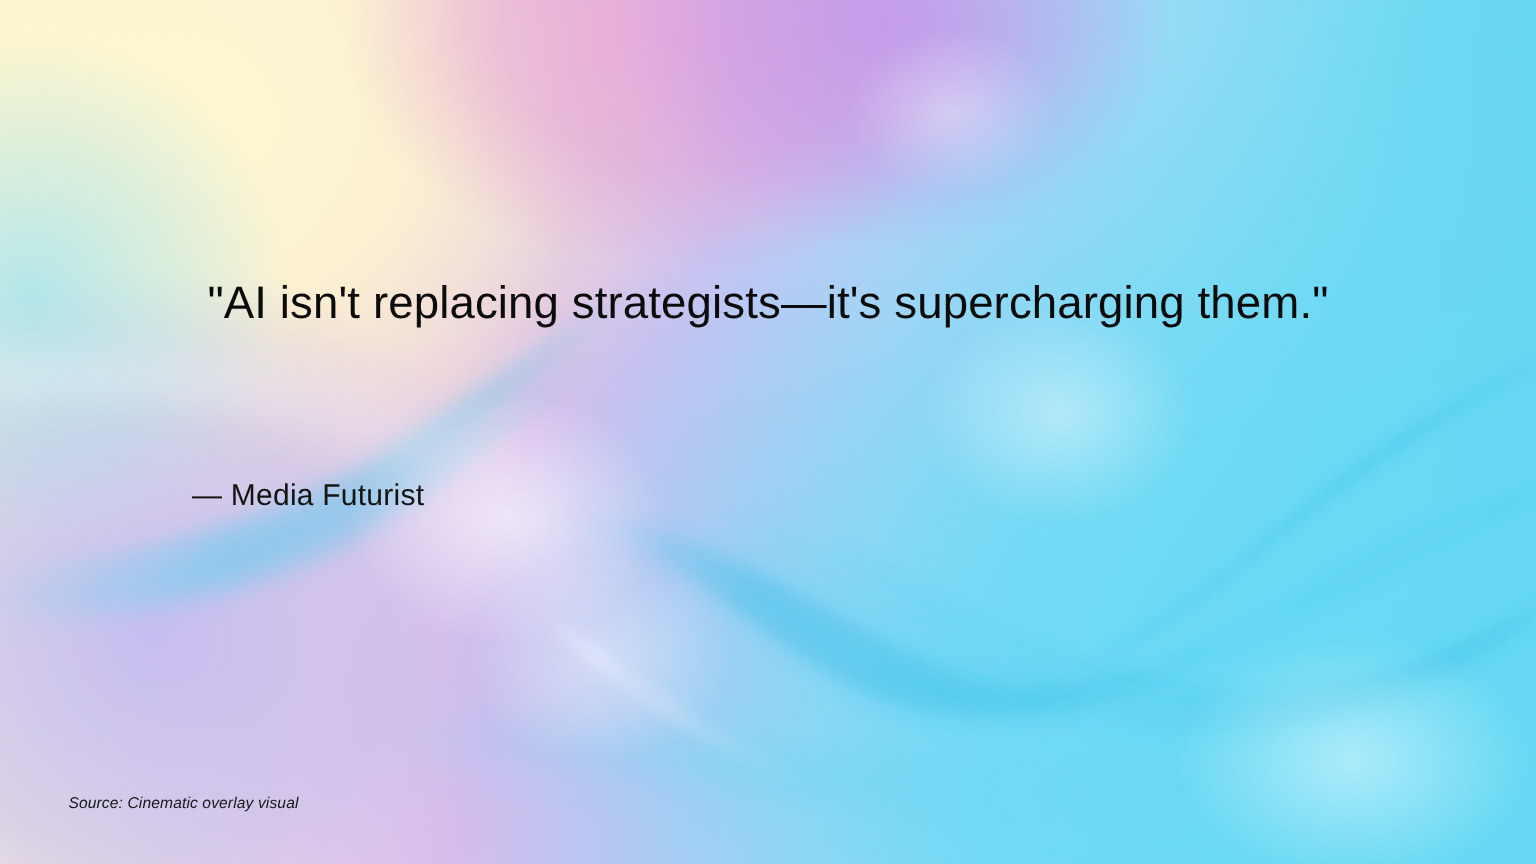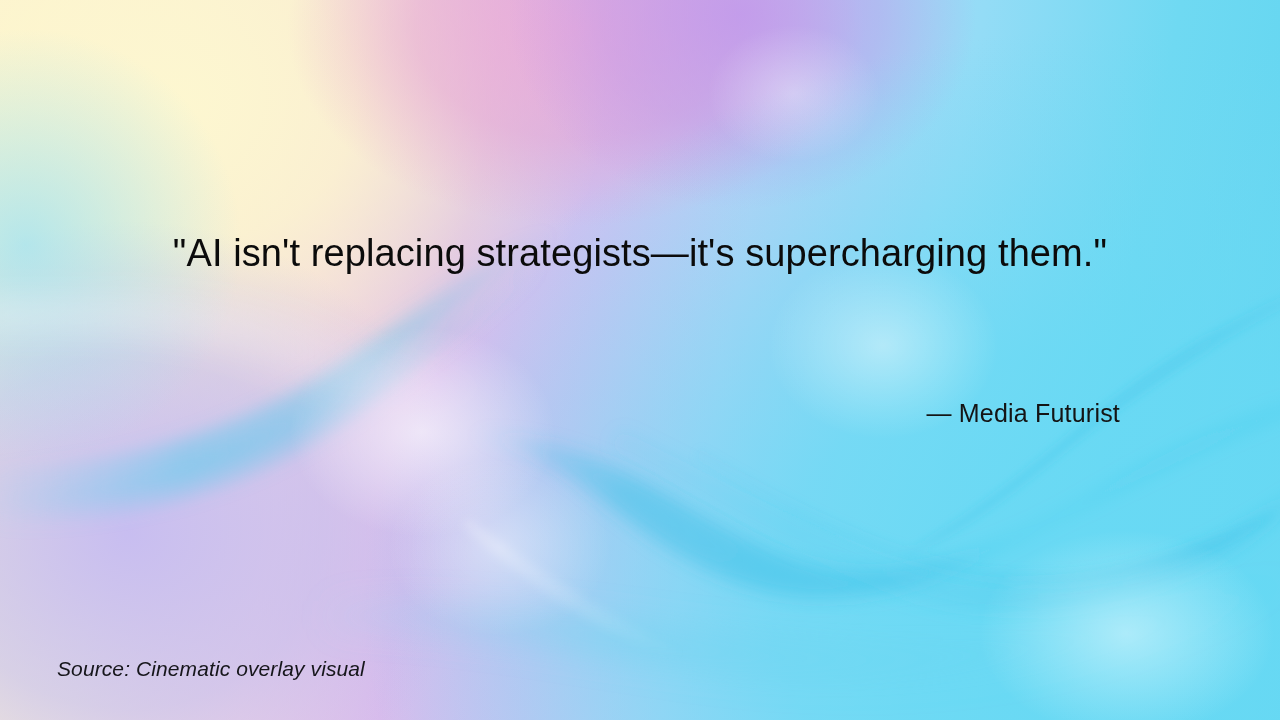--- a/index.html
+++ b/index.html
@@ -139,33 +139,33 @@
     font-weight: 400;
     color: #0B0B0B;
     letter-spacing: 0.1px;
   }
 
   #attribution-text {
     position: absolute;
     top: 396px;
     left: 0;
     width: 960px;
-    text-align: right;
+    text-align: left;
     font-size: 25px;
     line-height: 34px;
     font-weight: 400;
     color: #141414;
     letter-spacing: 0.2px;
   }
 
   #source-text {
     position: absolute;
     left: 57px;
     top: 657px;
-    font-size: 21px;
+    font-size: 13px;
     line-height: 24px;
     font-style: italic;
     font-weight: 400;
     color: #16161B;
     letter-spacing: 0.1px;
   }
 </style>
 </head>
 <body>
 

